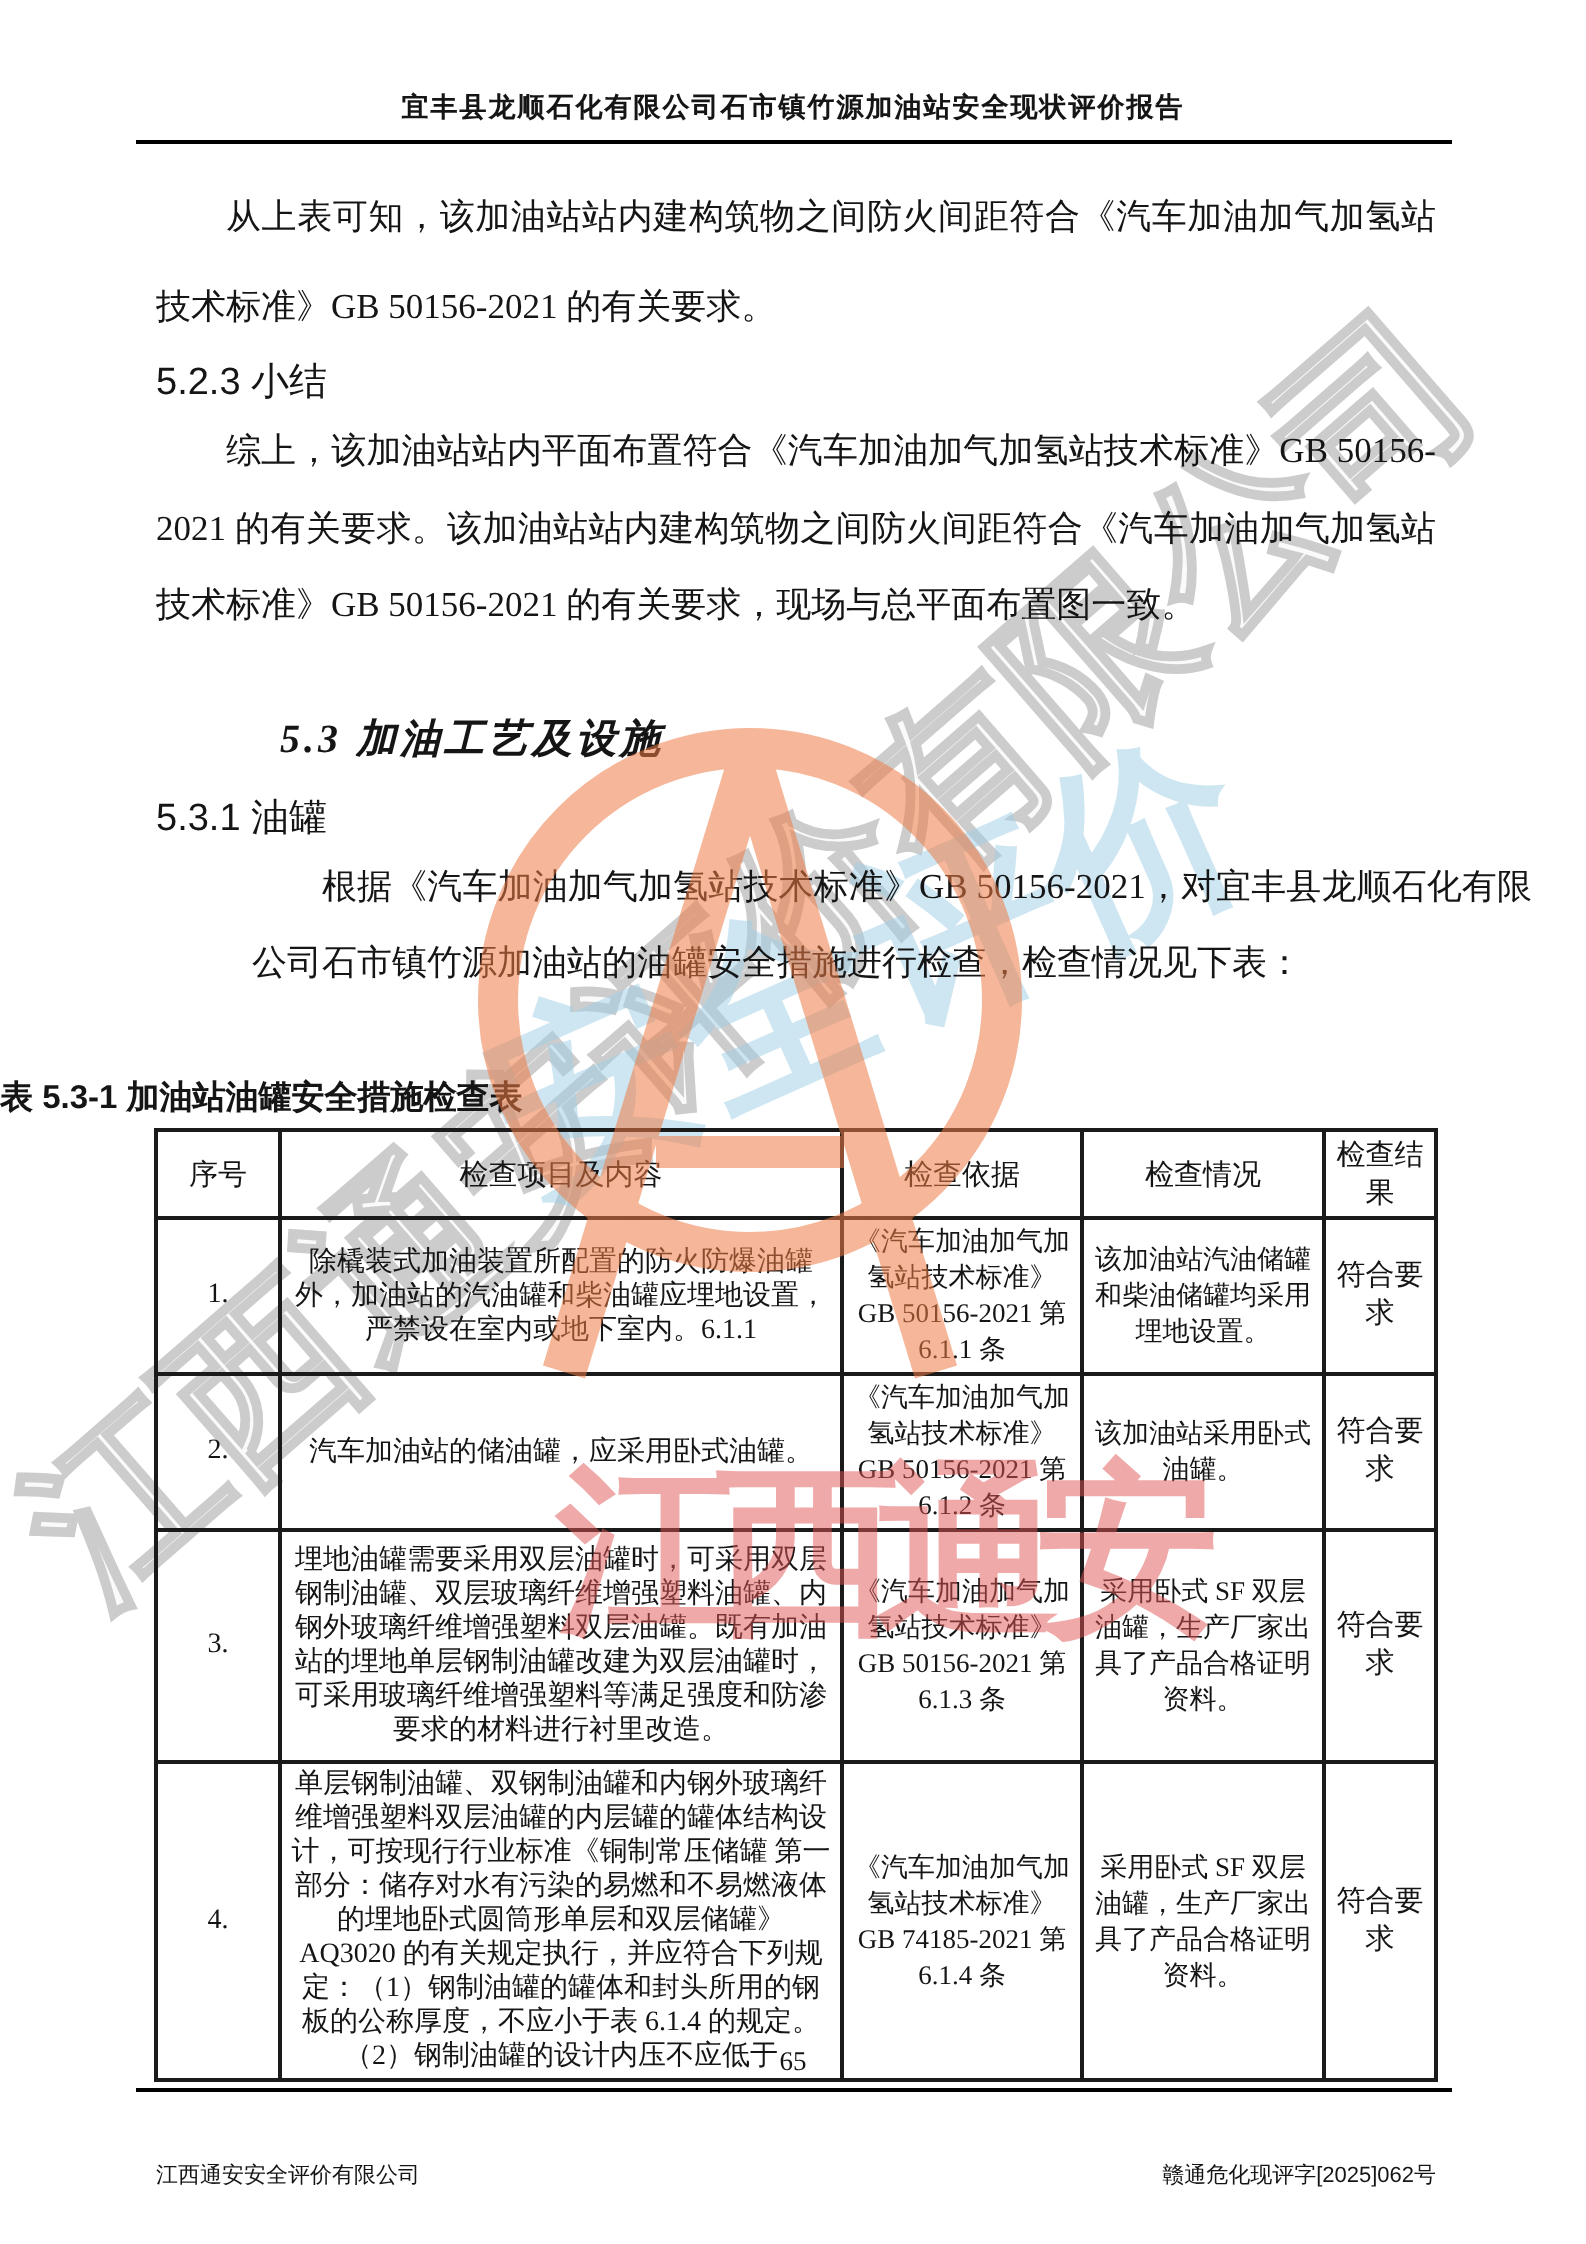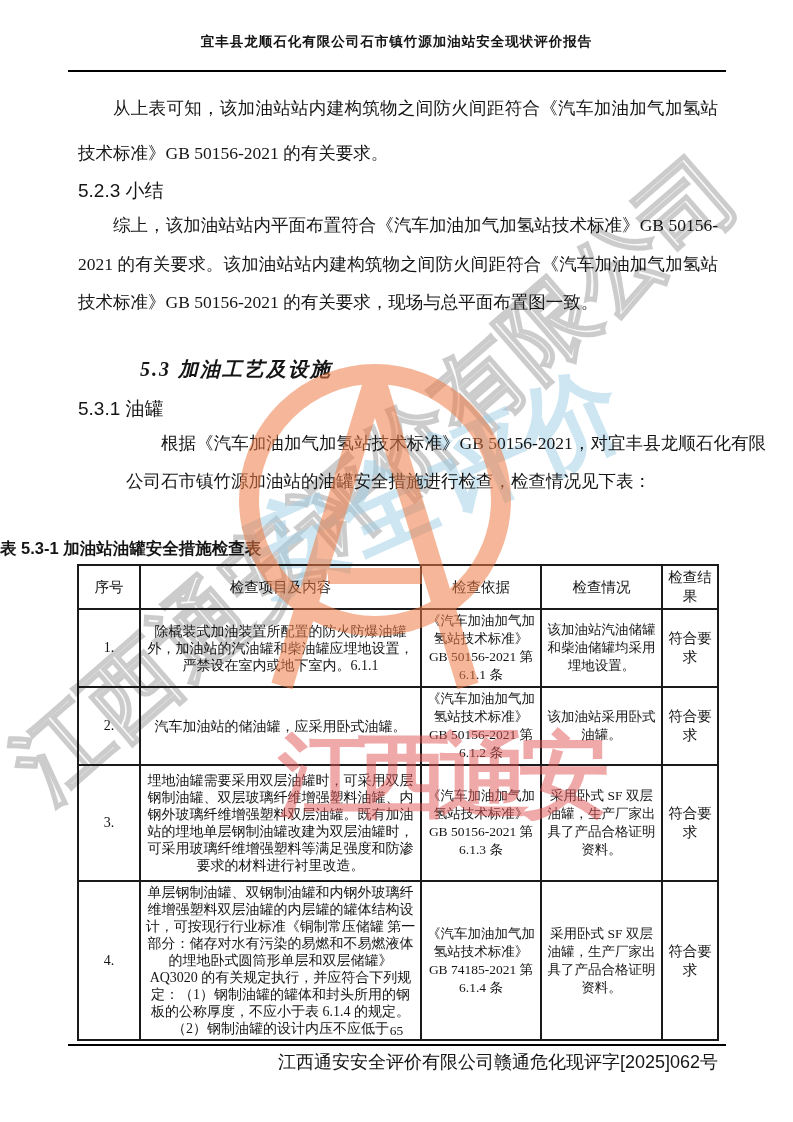--- a/index.html
+++ b/index.html
@@ -4,21 +4,21 @@
 <style>
   * { margin:0; padding:0; box-sizing:border-box; }
   html,body { background:#e8e8e8; }
   .page {
     position:relative; width:793px; height:1122px; margin:0 auto;
     background:#ffffff; overflow:hidden;
     font-family:"Liberation Serif","DejaVu Serif",serif; color:#151515;
   }
   
   .hdr-title {
-    position:absolute; top:33px; left:0; width:100%;
+    position:absolute; top:45px; left:0; width:100%;
     text-align:center; font-size:13.5px; font-weight:bold; letter-spacing:1px;
     font-family:Liberation Sans, sans-serif;
   }
   .hdr-rule { position:absolute; top:70px; left:68px; width:658px; border-top:2.5px solid #000; }
   
   .para { position:absolute; left:78px; width:640px; font-size:17.5px;
           line-height:45px; text-align:justify; text-indent:2em; }
   .p2 { line-height:38.5px; }
   .p3 { line-height:38px;margin-left:48px; }
   .h-sans { position:absolute; left:78px; font-size:19px; font-weight:normal;
@@ -37,22 +37,22 @@
   .col-no  { width:62px; }  .col-item{ width:281px; } .col-basis{ width:120px; }
   .col-sit { width:121px; } .col-res { width:56px; padding:0 9px !important; }
   td.c-item { font-size:14px; line-height:17px; padding:2px 6px; }
   td.c-basis, td.c-sit { font-size:13.5px; line-height:18px; }
   td.c-no { font-size:14px; }
   td.c-res { font-size:14.5px; line-height:19px; }
   tr.r1 { height:67px; } tr.r2 { height:73px; } tr.r3 { height:116px; } tr.r4 { height:158px; }
   
   .pageno { position:absolute; top:1023px; left:0; width:100%; text-align:center; font-size:13.5px; }
   .ftr-rule { position:absolute; top:1044px; left:68px; width:658px; border-top:2.5px solid #000; }
-  .ftr { position:absolute; top:1050px; left:78px; width:640px; font-size:18px;
-         display:flex; justify-content:flex-end;
+  .ftr { position:absolute; top:1080px; left:78px; width:640px; font-size:11px;
+         display:flex; justify-content:space-between;
          font-family:"Liberation Sans","DejaVu Sans",sans-serif; }
   
   .wm { position:absolute; pointer-events:none; white-space:nowrap; }
   .wm-gray {
     top:718px; left:28px; font-size:92px; font-weight:bold;
     transform:rotate(-41deg); transform-origin:0 50%;
     color:rgba(190,190,190,0.08);
     -webkit-text-stroke:2px var(--wm-gray,#cccccc);
     z-index:1;
   }

